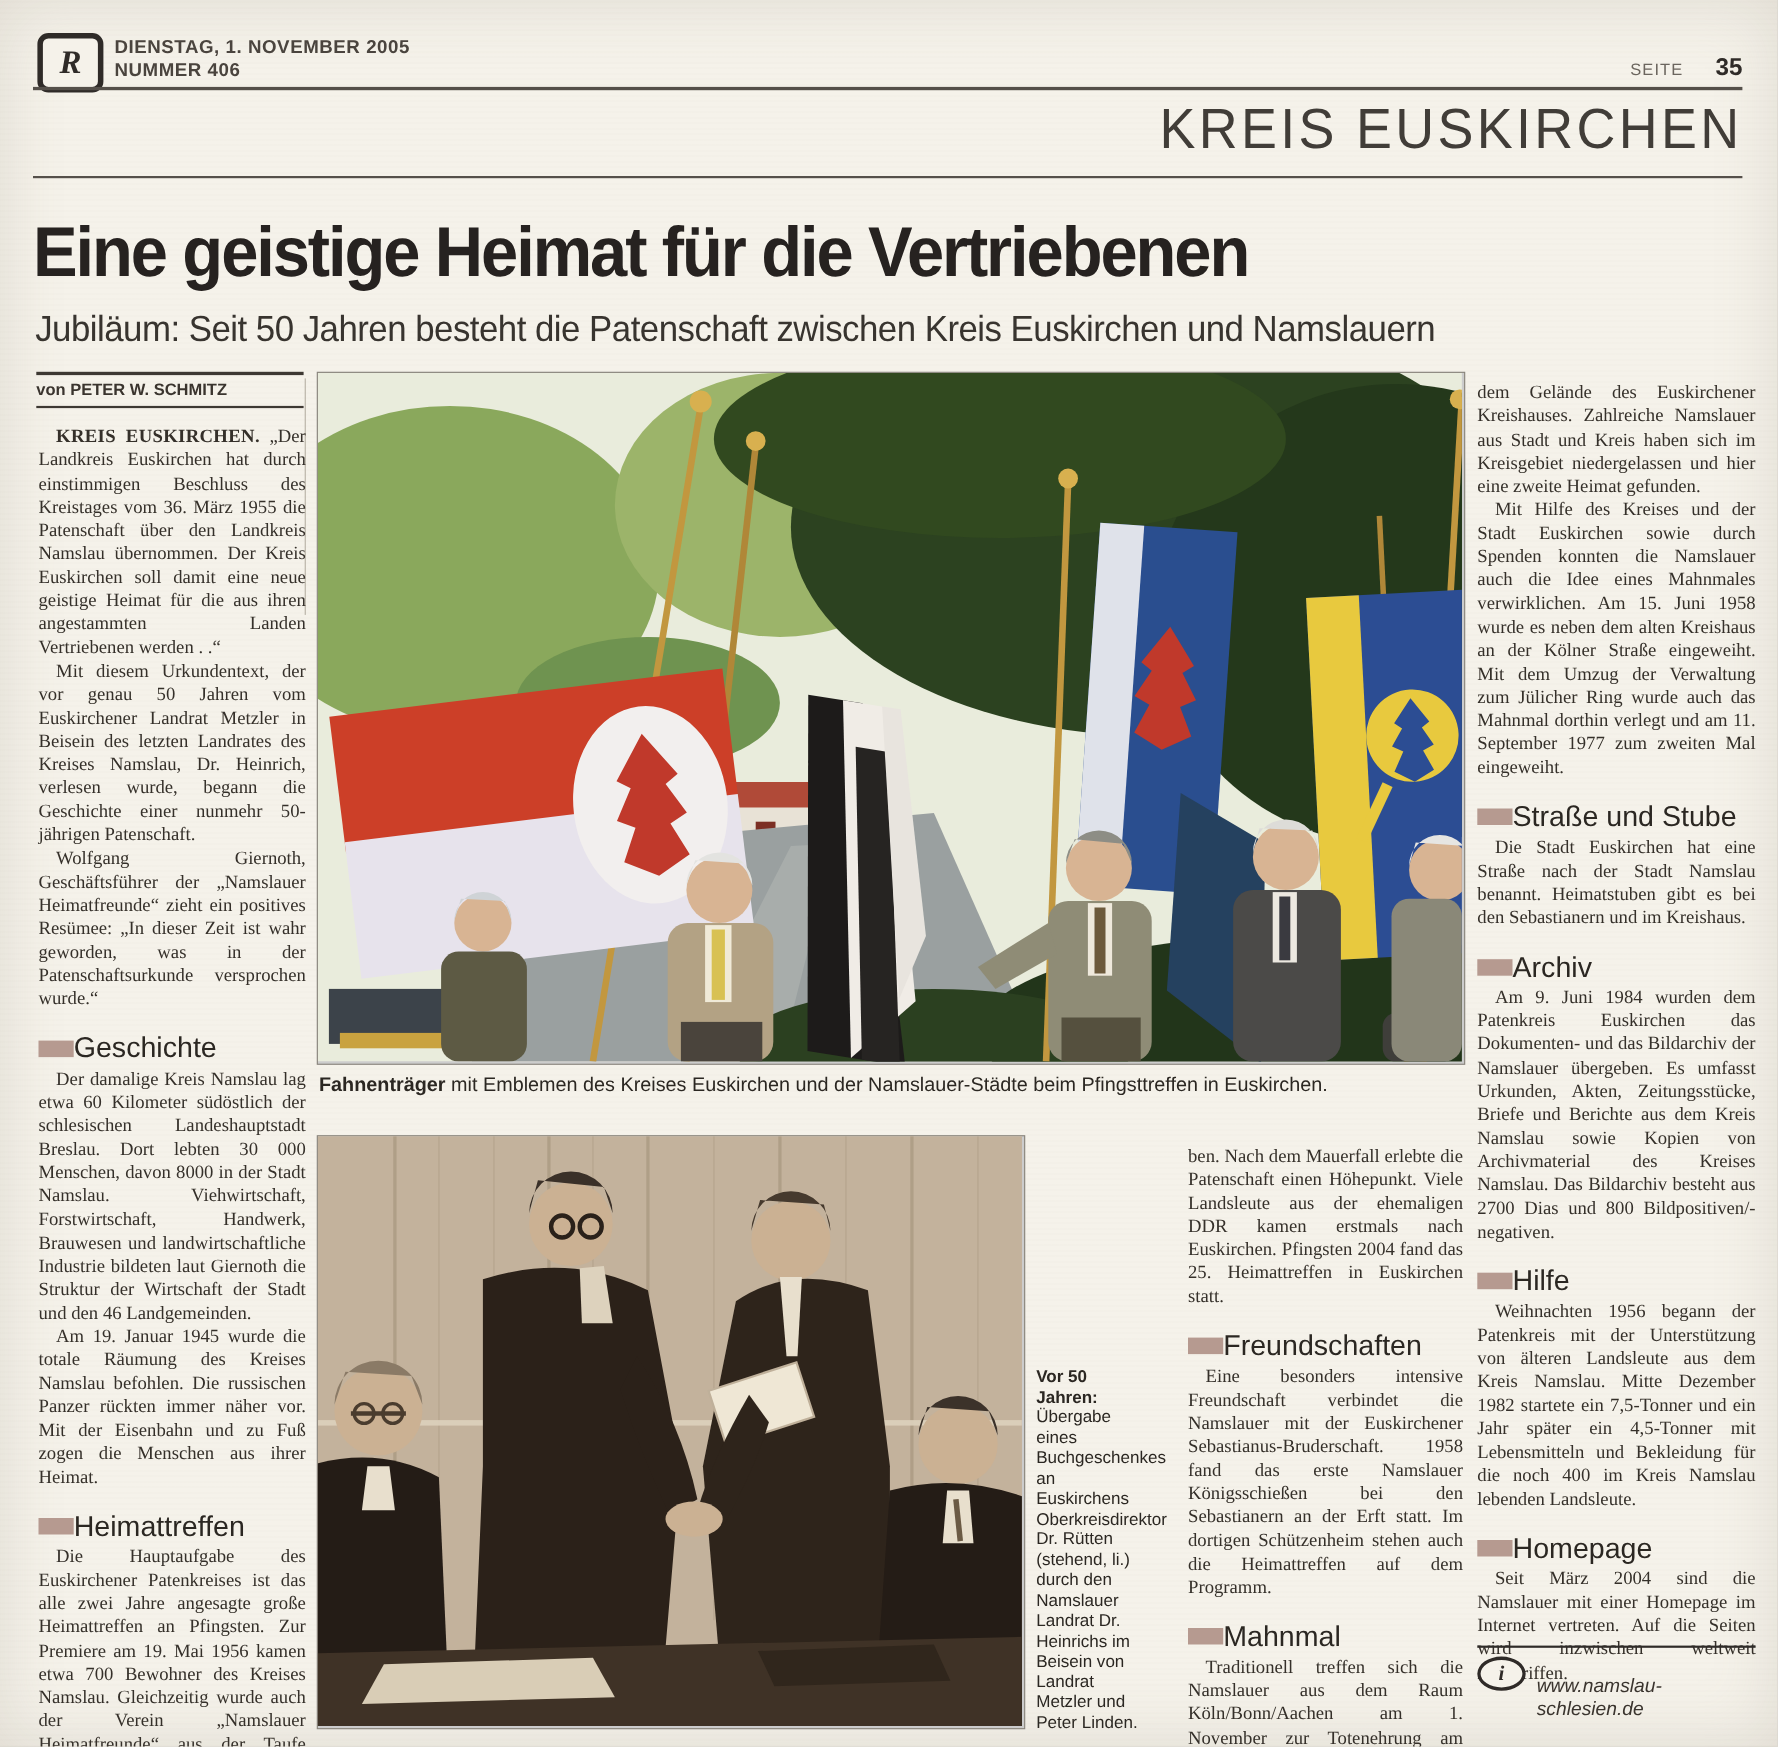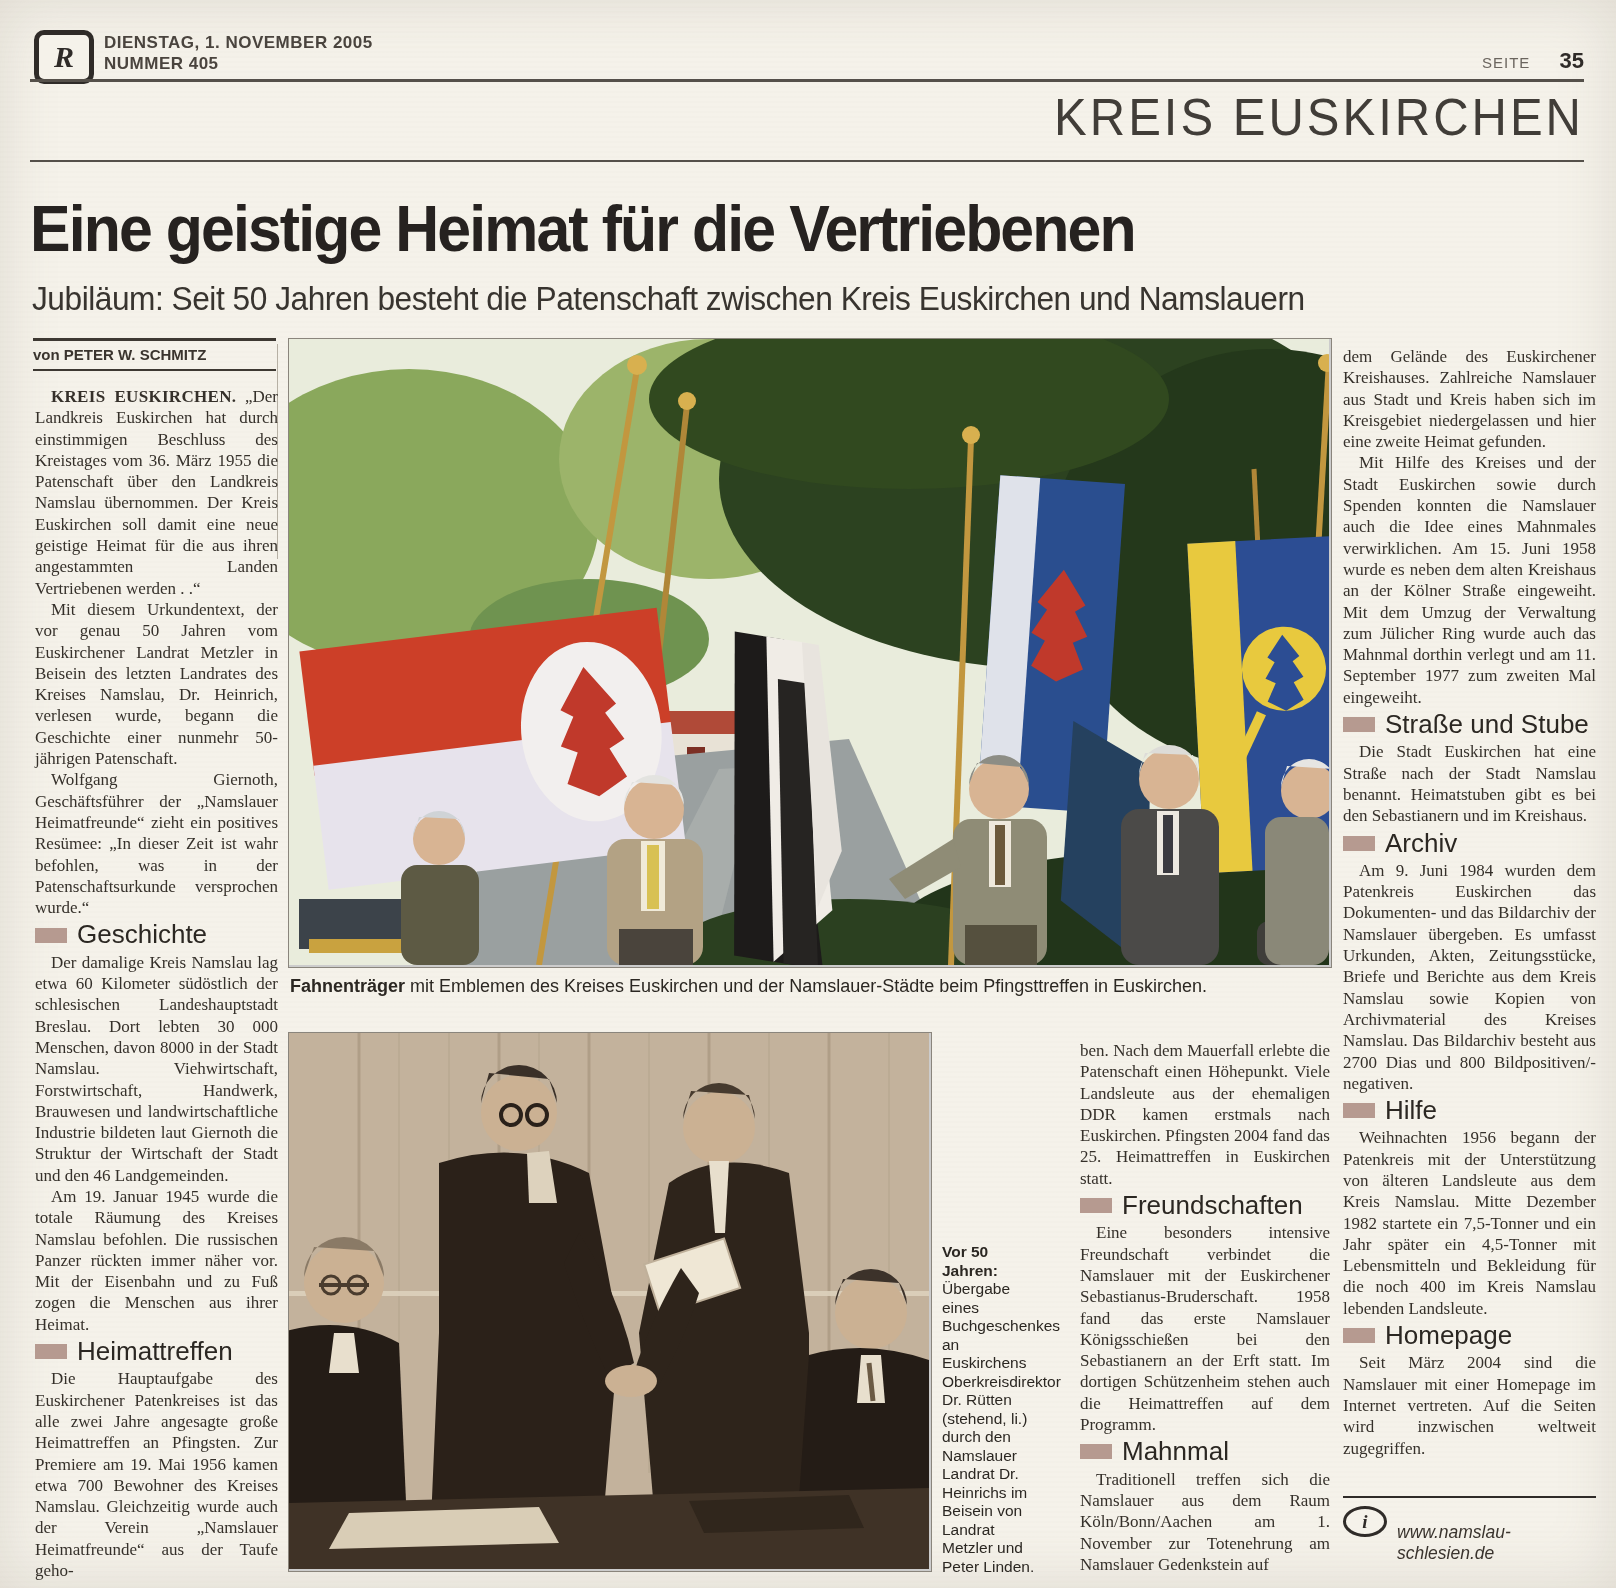--- a/index.html
+++ b/index.html
@@ -30,22 +30,22 @@
   .byline{position:absolute;left:33px;top:338px;width:243px;border-top:3px solid #3d3832;border-bottom:2px solid #3d3832;
         padding:5px 0 6px 0;font-family:"Liberation Sans",sans-serif;font-weight:bold;font-size:15px;color:#3a342e;}
   
   .col{position:absolute;text-align:justify;font-size:17px;line-height:21.3px;hyphens:auto;}
   .col p{margin:0;text-indent:16px;}
   .col p.noindent{text-indent:0;}
   .col1{left:35px;top:386px;width:243px;}
   .colmid{left:1080px;top:1040px;width:250px;}
   .colright{left:1343px;top:346px;width:253px;}
   .lead{font-weight:bold;letter-spacing:.3px;}
-  .sechead{font-family:"Liberation Sans",sans-serif;font-size:26px;color:#2b2722;margin:6px 0 6px 0;
-        text-indent:0;display:flex;align-items:center;gap:10px;font-weight:400;text-align:left;}
+  .sechead{font-family:"Liberation Sans",sans-serif;font-size:26px;color:#2b2722;margin:24px 0 6px 0;
+        text-indent:0;display:flex;align-items:center;font-weight:400;text-align:left;}
   .marker{display:inline-block;width:32px;height:15px;background:#b69a90;flex:0 0 auto;}
   
   .photo{position:absolute;border:1px solid #8a857c;background:#ccc;}
   .photo svg{display:block;}
   .photo1{left:288px;top:338px;width:1042px;height:628px;}
   .photo2{left:288px;top:1032px;width:642px;height:538px;}
   .caption1{position:absolute;left:290px;top:976px;width:1040px;font-family:Liberation Sans, sans-serif;
         font-size:18px;color:#2b2722;}
   .caption2{position:absolute;left:942px;top:1243px;width:97px;font-family:"Liberation Sans",sans-serif;
         font-size:15.5px;line-height:18.5px;color:#2b2722;}
@@ -62,40 +62,40 @@
 </style>
 </head>
 <body>
 
 <div class="page">
   <div class="grain"></div>
 
   <div class="logo">R</div>
   <div class="dateblock">
     <div>DIENSTAG, 1. NOVEMBER 2005</div>
-    <div>NUMMER 405</div>
+    <div>NUMMER 406</div>
   </div>
   <div class="seite">
     <span>SEITE</span>
     <b>35</b>
   </div>
   <div class="rule1"></div>
   <div class="kreis-title">KREIS EUSKIRCHEN</div>
   <div class="rule2"></div>
 
   <div class="headline">Eine geistige Heimat für die Vertriebenen</div>
   <div class="subheadline">Jubiläum: Seit 50 Jahren besteht die Patenschaft zwischen Kreis Euskirchen und Namslauern</div>
 
   <div class="byline">von PETER W. SCHMITZ</div>
   <div class="vdivider"></div>
 
   <div class="col col1">
     <p><span class="lead">KREIS EUSKIRCHEN.</span><span> „Der Landkreis Euskirchen hat durch einstimmigen Beschluss des Kreistages vom 36. März 1955 die Patenschaft über den Landkreis Namslau übernommen. Der Kreis Euskirchen soll damit eine neue geistige Heimat für die aus ihren angestammten Landen Vertriebenen werden . .“</span></p>
     <p>Mit diesem Urkundentext, der vor genau 50 Jahren vom Euskirchener Landrat Metzler in Beisein des letzten Landrates des Kreises Namslau, Dr. Heinrich, verlesen wurde, begann die Geschichte einer nunmehr 50-jährigen Patenschaft.</p>
-    <p>Wolfgang Giernoth, Geschäftsführer der „Namslauer Heimatfreunde“ zieht ein positives Resümee: „In dieser Zeit ist wahr befohlen, was in der Patenschaftsurkunde versprochen wurde.“</p>
+    <p>Wolfgang Giernoth, Geschäftsführer der „Namslauer Heimatfreunde“ zieht ein positives Resümee: „In dieser Zeit ist wahr geworden, was in der Patenschaftsurkunde versprochen wurde.“</p>
     <div class="sechead">
       <span class="marker"></span>
       <span>Geschichte</span>
     </div>
     <p>Der damalige Kreis Namslau lag etwa 60 Kilometer südöstlich der schlesischen Landeshauptstadt Breslau. Dort lebten 30 000 Menschen, davon 8000 in der Stadt Namslau. Viehwirtschaft, Forstwirtschaft, Handwerk, Brauwesen und landwirtschaftliche Industrie bildeten laut Giernoth die Struktur der Wirtschaft der Stadt und den 46 Landgemeinden.</p>
     <p>Am 19. Januar 1945 wurde die totale Räumung des Kreises Namslau befohlen. Die russischen Panzer rückten immer näher vor. Mit der Eisenbahn und zu Fuß zogen die Menschen aus ihrer Heimat.</p>
     <div class="sechead">
       <span class="marker"></span>
       <span>Heimattreffen</span>
     </div>

